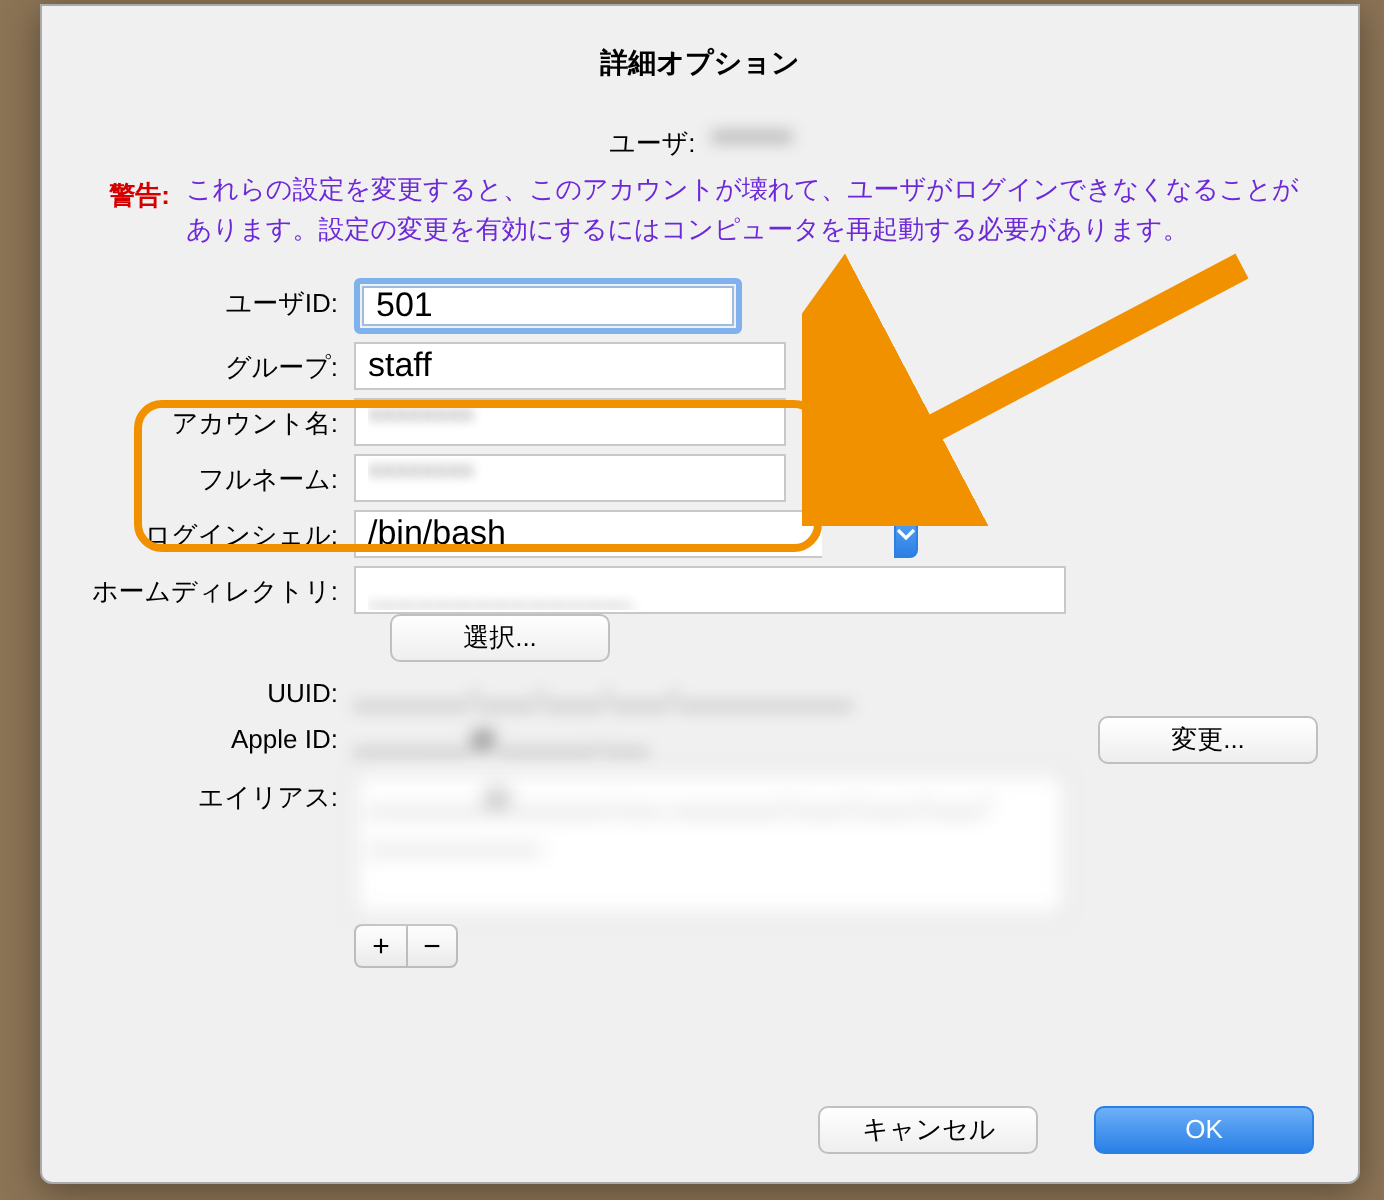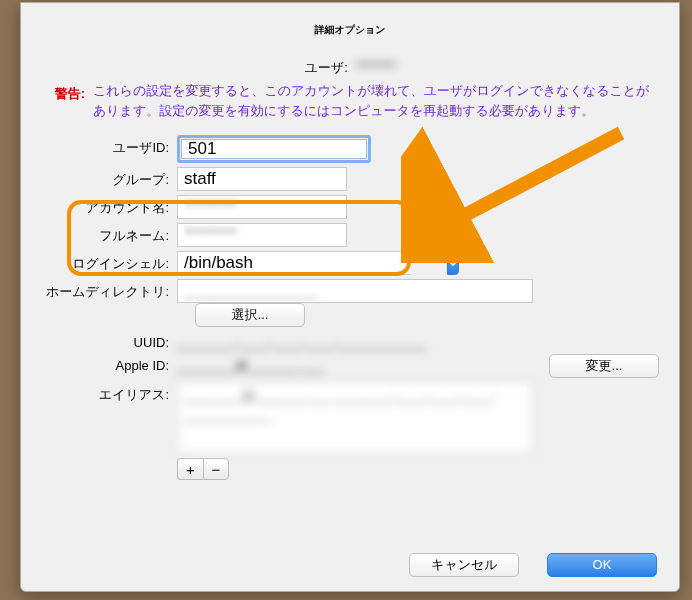--- a/index.html
+++ b/index.html
@@ -19,21 +19,21 @@
   width: 660px; height: 590px;
   background: #f0f0f0;
   border: 1px solid #aaa;
   border-radius: 0 0 6px 6px;
   box-shadow: 0 4px 18px rgba(0,0,0,0.35);
   padding: 14px 20px 14px 20px;
 }
 .title {
   text-align: center;
   font-weight: 700;
-  font-size: 10px;
+  font-size: 14px;
   margin: 6px 0 18px 0;
 }
 .row {
   display: flex;
   align-items: flex-start;
   margin: 4px 0;
   justify-content: center;
 }
 .label {
   width: 136px;
@@ -46,21 +46,21 @@
 .warn-text { color: #6d28d9; line-height: 1.55; }
 .form-rows { margin-top: 14px; }
 input[type=text] {
   height: 24px;
   border: 1px solid #c8c8c8;
   background: #fff;
   padding: 2px 6px;
   font-size: 17px;
   font-family: inherit;
 }
-.w190 { width: 170px; }
+.w190 { width: 216px; }
 .w350 { width: 356px; }
 .static-text {
   display: inline-block;
   padding-top: 4px;
   color: #222;
   filter: blur(4px);
   user-select: none;
 }
 .focus-ring {
   border: 3px solid #7fb2ec;

